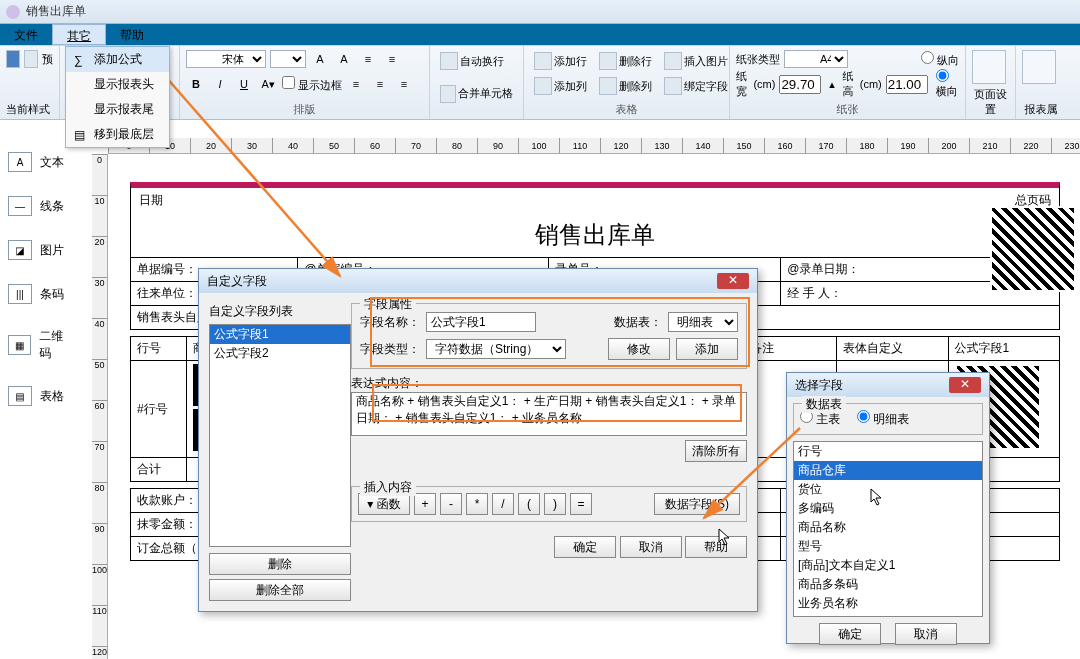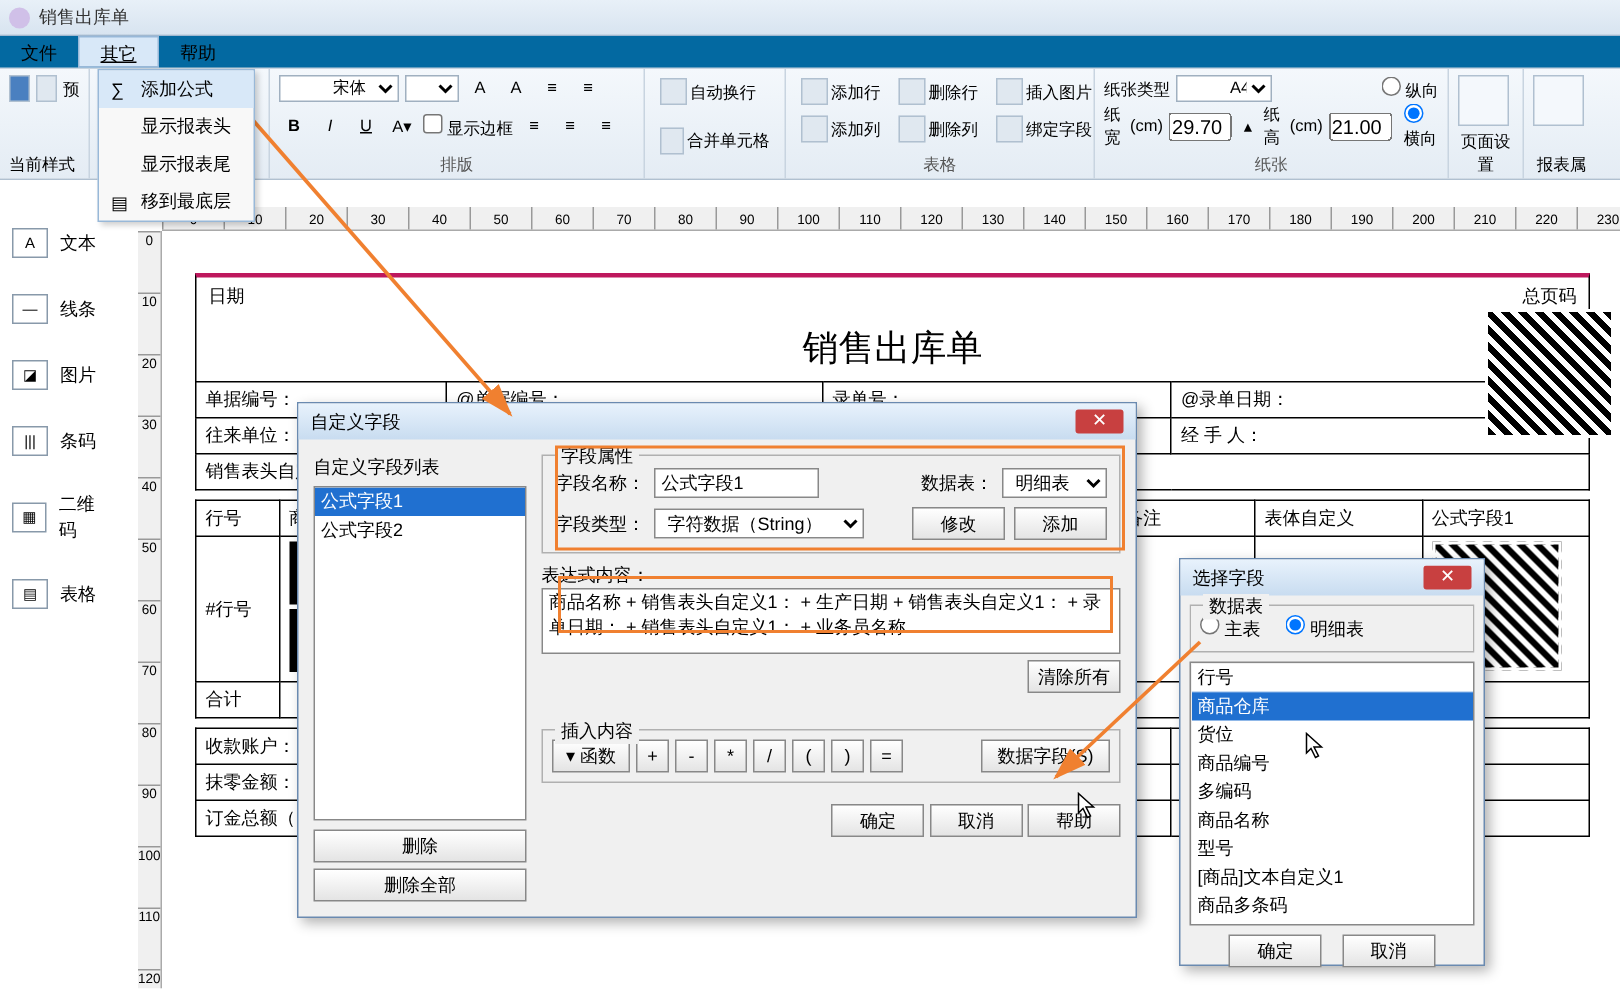--- a/index.html
+++ b/index.html
@@ -269,21 +269,21 @@
     <span>70</span>
     <span>80</span>
     <span>90</span>
     <span>100</span>
     <span>110</span>
     <span>120</span>
   </div>
 
 <div class="canvas">
   <div class="report">
-    <div style="display:flex;justify-content:space-between;border-top:3px solid #be185d;border-left:1px solid #000;border-right:1px solid #000">
+    <div style="display:flex;justify-content:space-between;border-top:6px solid #be185d;border-left:1px solid #000;border-right:1px solid #000">
       <div style="padding:4px 8px">日期</div>
       <div style="padding:4px 8px">总页码</div>
     </div>
     <div class="big-title" style="border-left:1px solid #000;border-right:1px solid #000">销售出库单</div>
     <table>
       <tbody>
           <tr>
         <td style="width:18%"><span>单据编号：</span></td>
         <td style="width:27%"><span>@单据编号：</span></td>
         <td style="width:25%"><span>录单号：</span></td>
@@ -351,21 +351,21 @@
       </table>
   </div>
   <span class="qr" style="position:absolute;top:52px;right:4px"></span>
 </div>
 
 <div class="dialog" style="top:268px;left:198px;width:560px;height:344px">
   <div class="dlg-title">
     <span>自定义字段</span>
     <span class="dlg-close">✕</span>
   </div>
-  <div class="dlg-body" style="display:flex;gap:10px;height:calc(100% - 24px)">
+  <div class="dlg-body" style="display:flex;height:calc(100% - 24px)">
     <div style="width:142px;display:flex;flex-direction:column">
       <div style="margin-bottom:4px">自定义字段列表</div>
       <div class="listbox" style="flex:1">
         <div class="li sel">公式字段1</div>
         <div class="li">公式字段2</div>
       </div>
       <button class="dlgbtn" style="margin-top:6px">删除</button>
       <button class="dlgbtn" style="margin-top:4px">删除全部</button>
     </div>
     <div style="flex:1;display:flex;flex-direction:column">
@@ -424,21 +424,20 @@
     <div class="fieldset" style="padding:6px">
       <span class="legend">数据表</span>
       <label><input type="radio" name="dt" style=""> <span>主表</span></label>
       &nbsp;&nbsp;&nbsp;
       <label><input type="radio" name="dt" checked="" style=""> <span>明细表</span></label>
     </div>
     <div class="listbox" id="dlg2-list" style="height:176px;font-size:12px">
         <div class="li">行号</div>
         <div class="li sel">商品仓库</div>
         <div class="li">货位</div>
-        <div class="li">商品编号</div>
         <div class="li">多编码</div>
         <div class="li">商品名称</div>
         <div class="li">型号</div>
         <div class="li">[商品]文本自定义1</div>
         <div class="li">商品多条码</div>
         <div class="li">业务员名称</div>
       </div>
     <div style="text-align:center;margin-top:6px">
       <button class="dlgbtn">确定</button>
       &nbsp;&nbsp;

